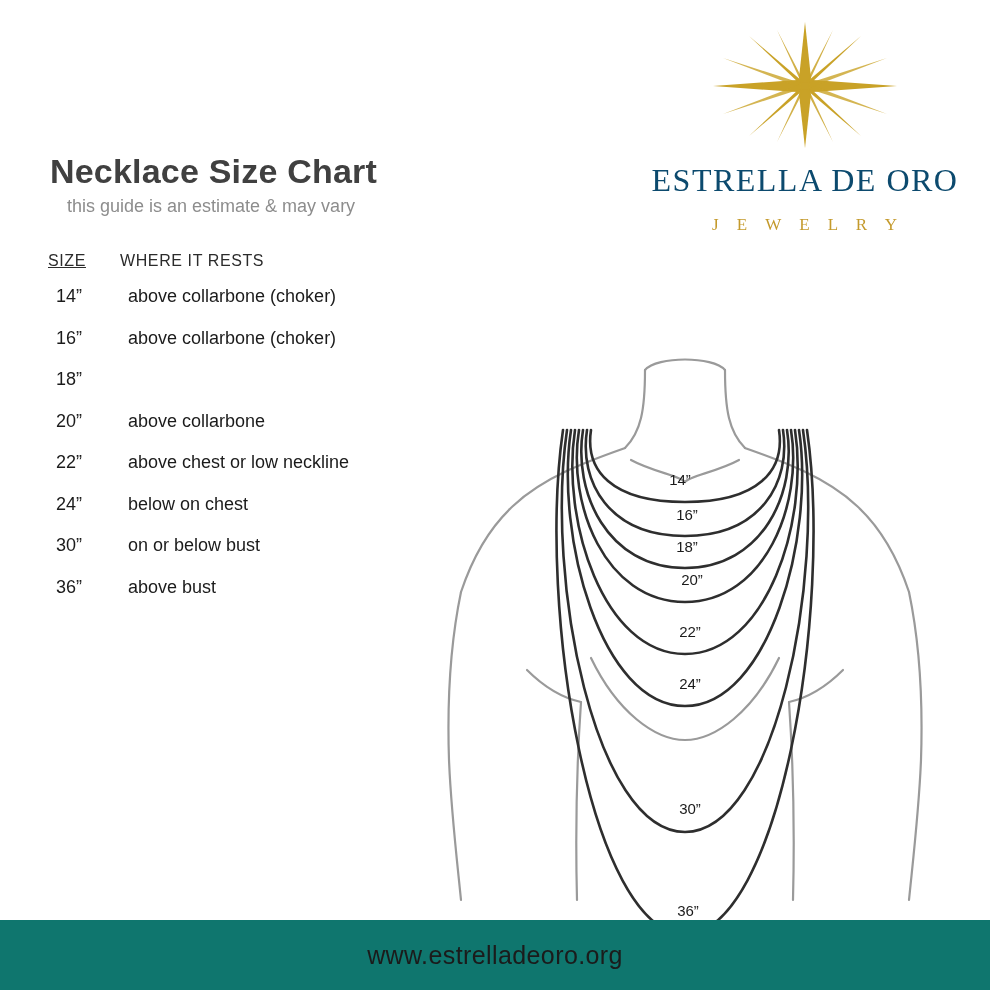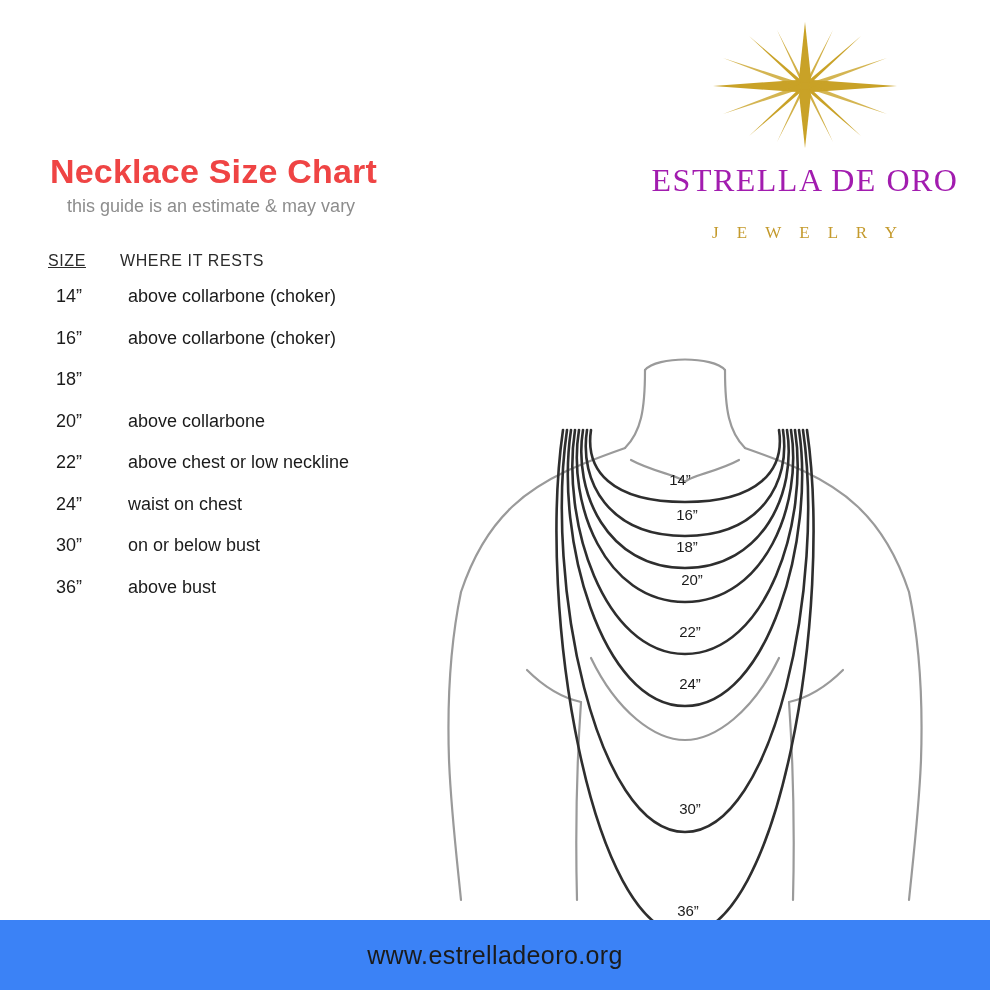--- a/index.html
+++ b/index.html
@@ -31,41 +31,41 @@
   .starburst {
     width: 200px;
     height: 130px;
     margin: 0 auto;
     display: block;
   }
   .brand-name {
     font-family: "Liberation Serif", serif;
     font-size: 32px;
     letter-spacing: 1.5px;
-    color: #a21caf;
+    color: #0c4a6e;
     margin-top: 12px;
     white-space: nowrap;
   }
   .brand-sub {
     font-family: "Liberation Serif", serif;
     font-size: 17px;
     letter-spacing: 7px;
     color: #c49a2c;
-    margin-top: 24px;
+    margin-top: 16px;
     padding-left: 6px;
   }
 
   
   .title {
     position: absolute;
     left: 50px;
     top: 152px;
     font-size: 34px;
     font-weight: bold;
-    color: #ef4444;
+    color: #404040;
     letter-spacing: 0.2px;
   }
   .subtitle {
     position: absolute;
     left: 67px;
     top: 196px;
     font-size: 18px;
     color: #8d8d8d;
   }
 
@@ -112,21 +112,21 @@
     display: block;
   }
 
   
   .footer {
     position: absolute;
     left: 0;
     bottom: 0;
     width: 990px;
     height: 70px;
-    background: #3b82f6;
+    background: #0f766e;
     display: flex;
     align-items: center;
     justify-content: center;
   }
   .footer-url {
     font-size: 25px;
     color: #1b1b1b;
     letter-spacing: 0.4px;
   }
 </style>
@@ -184,21 +184,21 @@
     <div class="row">
       <div class="col-size">20”</div>
       <div class="col-rest">above collarbone</div>
     </div>
     <div class="row">
       <div class="col-size">22”</div>
       <div class="col-rest">above chest or low neckline</div>
     </div>
     <div class="row">
       <div class="col-size">24”</div>
-      <div class="col-rest">waist on chest</div>
+      <div class="col-rest">below on chest</div>
     </div>
     <div class="row">
       <div class="col-size">30”</div>
       <div class="col-rest">on or below bust</div>
     </div>
     <div class="row">
       <div class="col-size">36”</div>
       <div class="col-rest">above bust</div>
     </div>
   </div>

